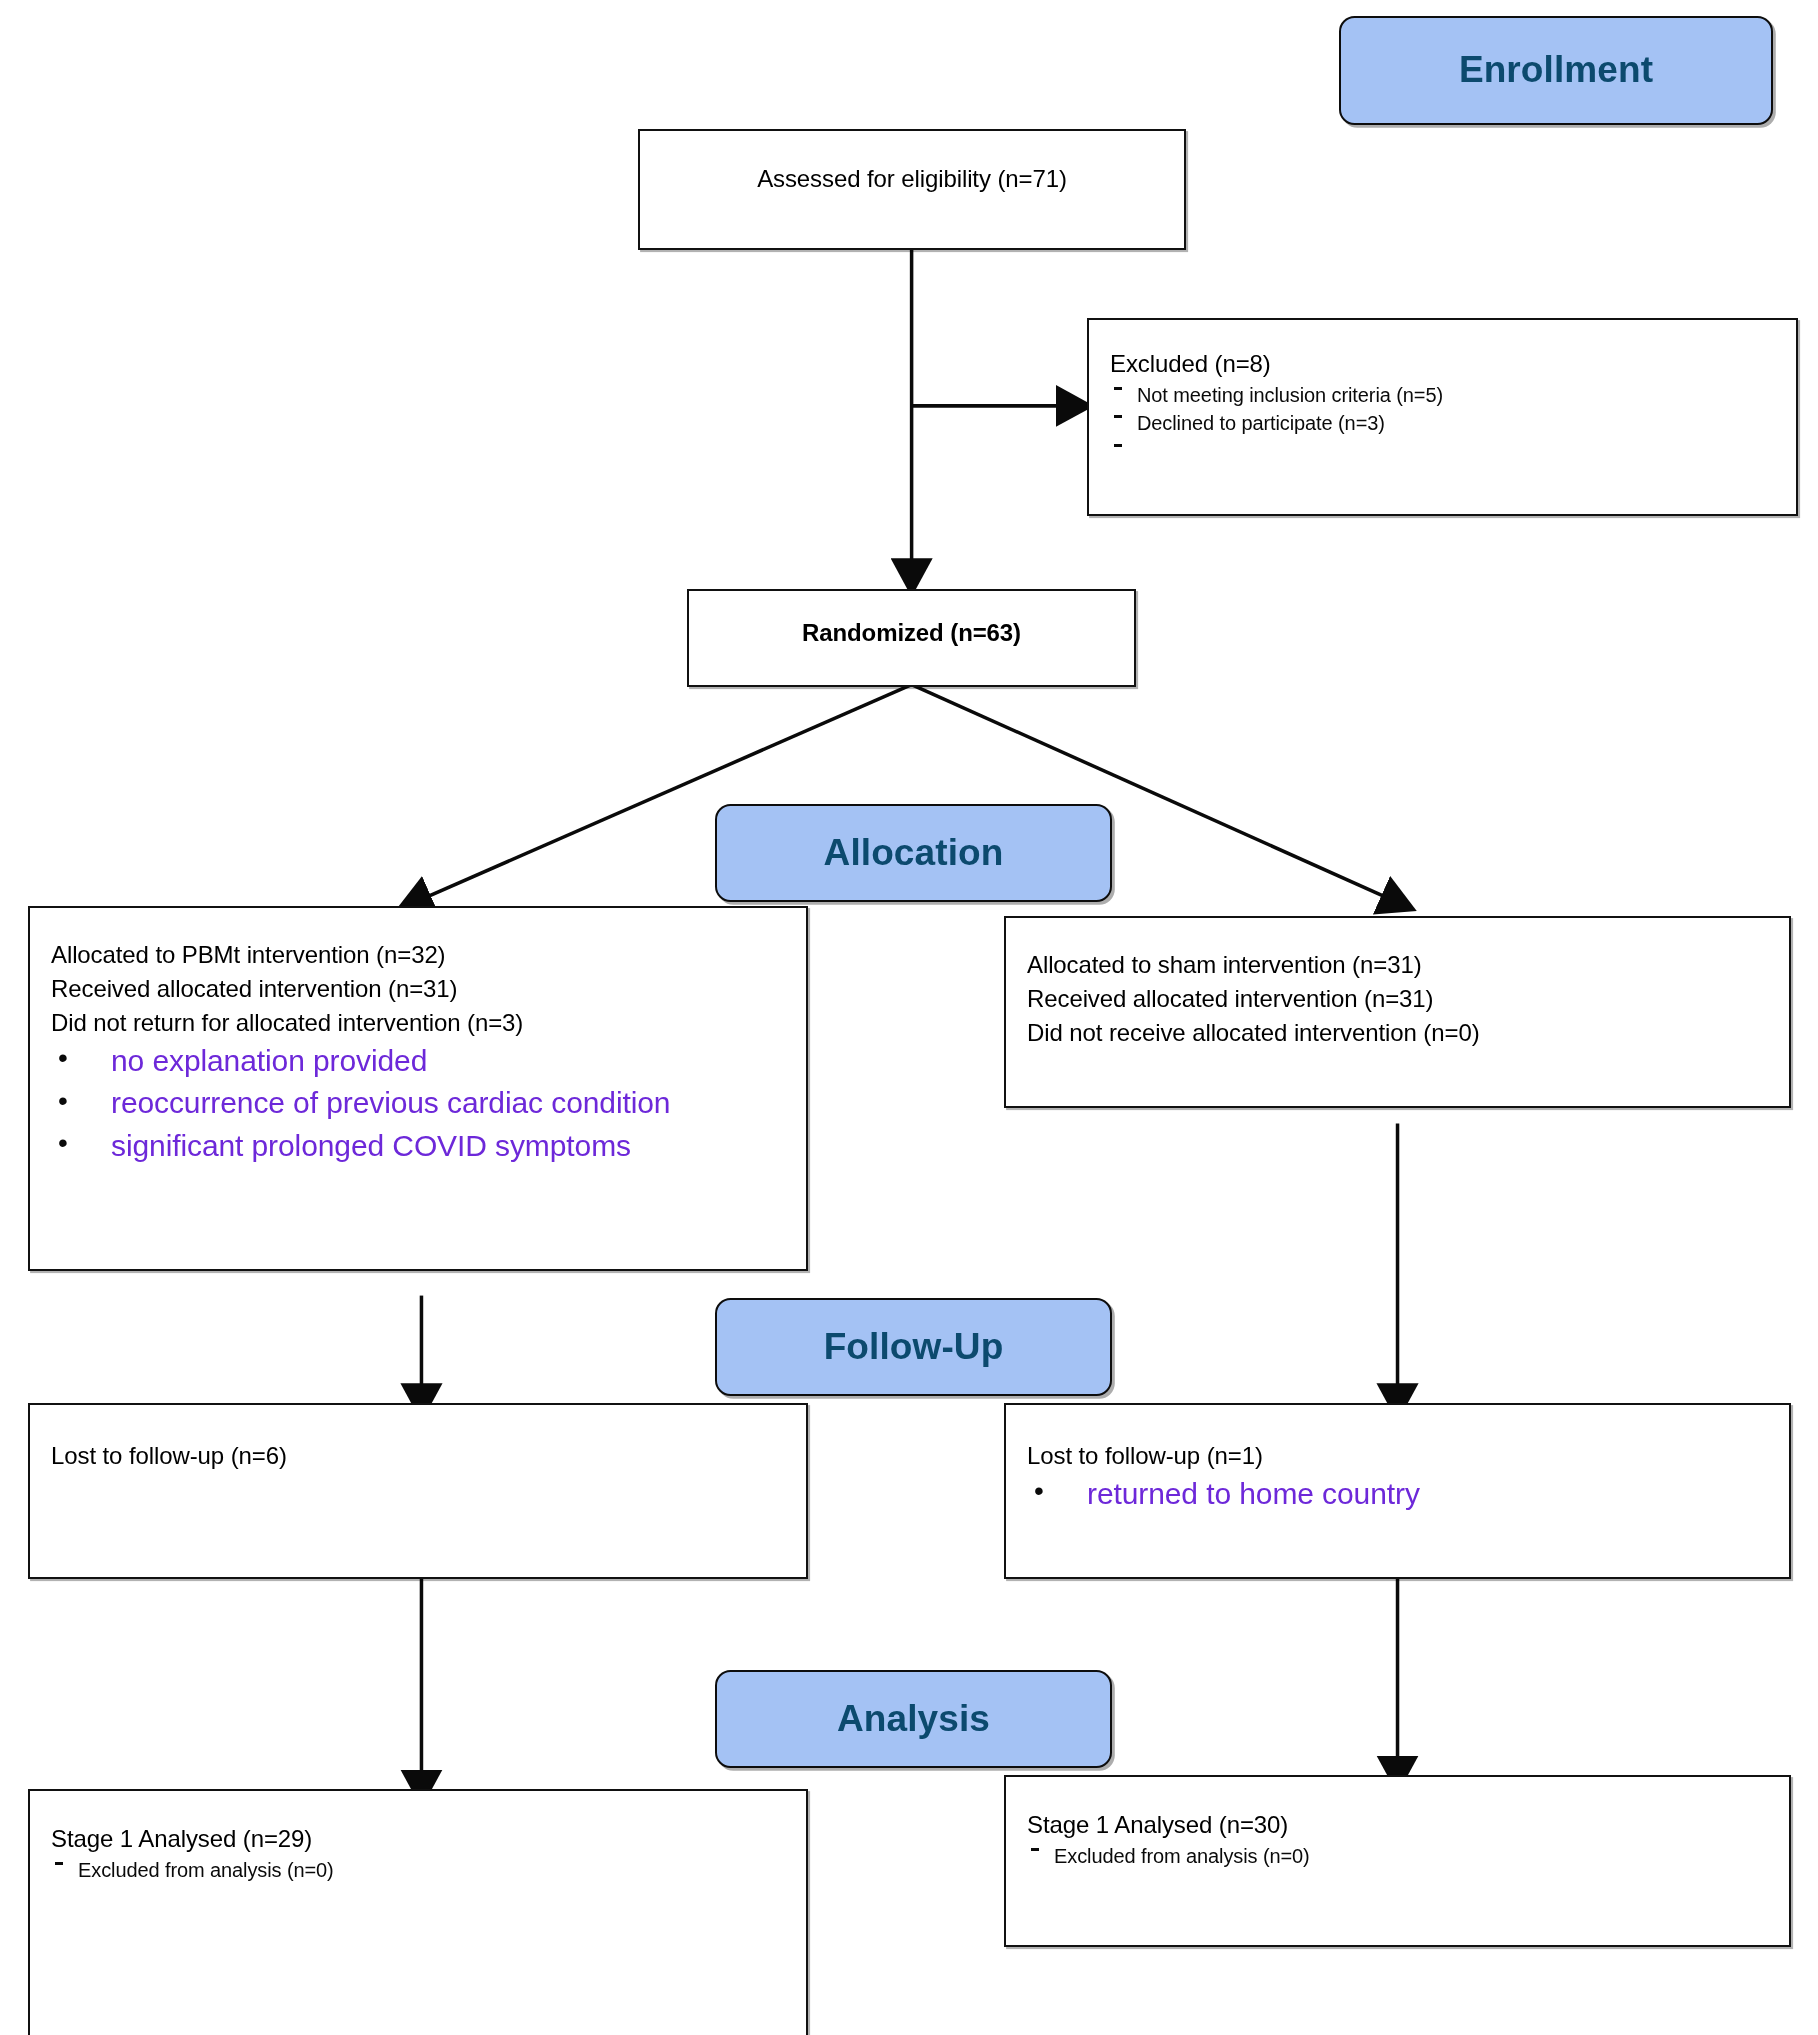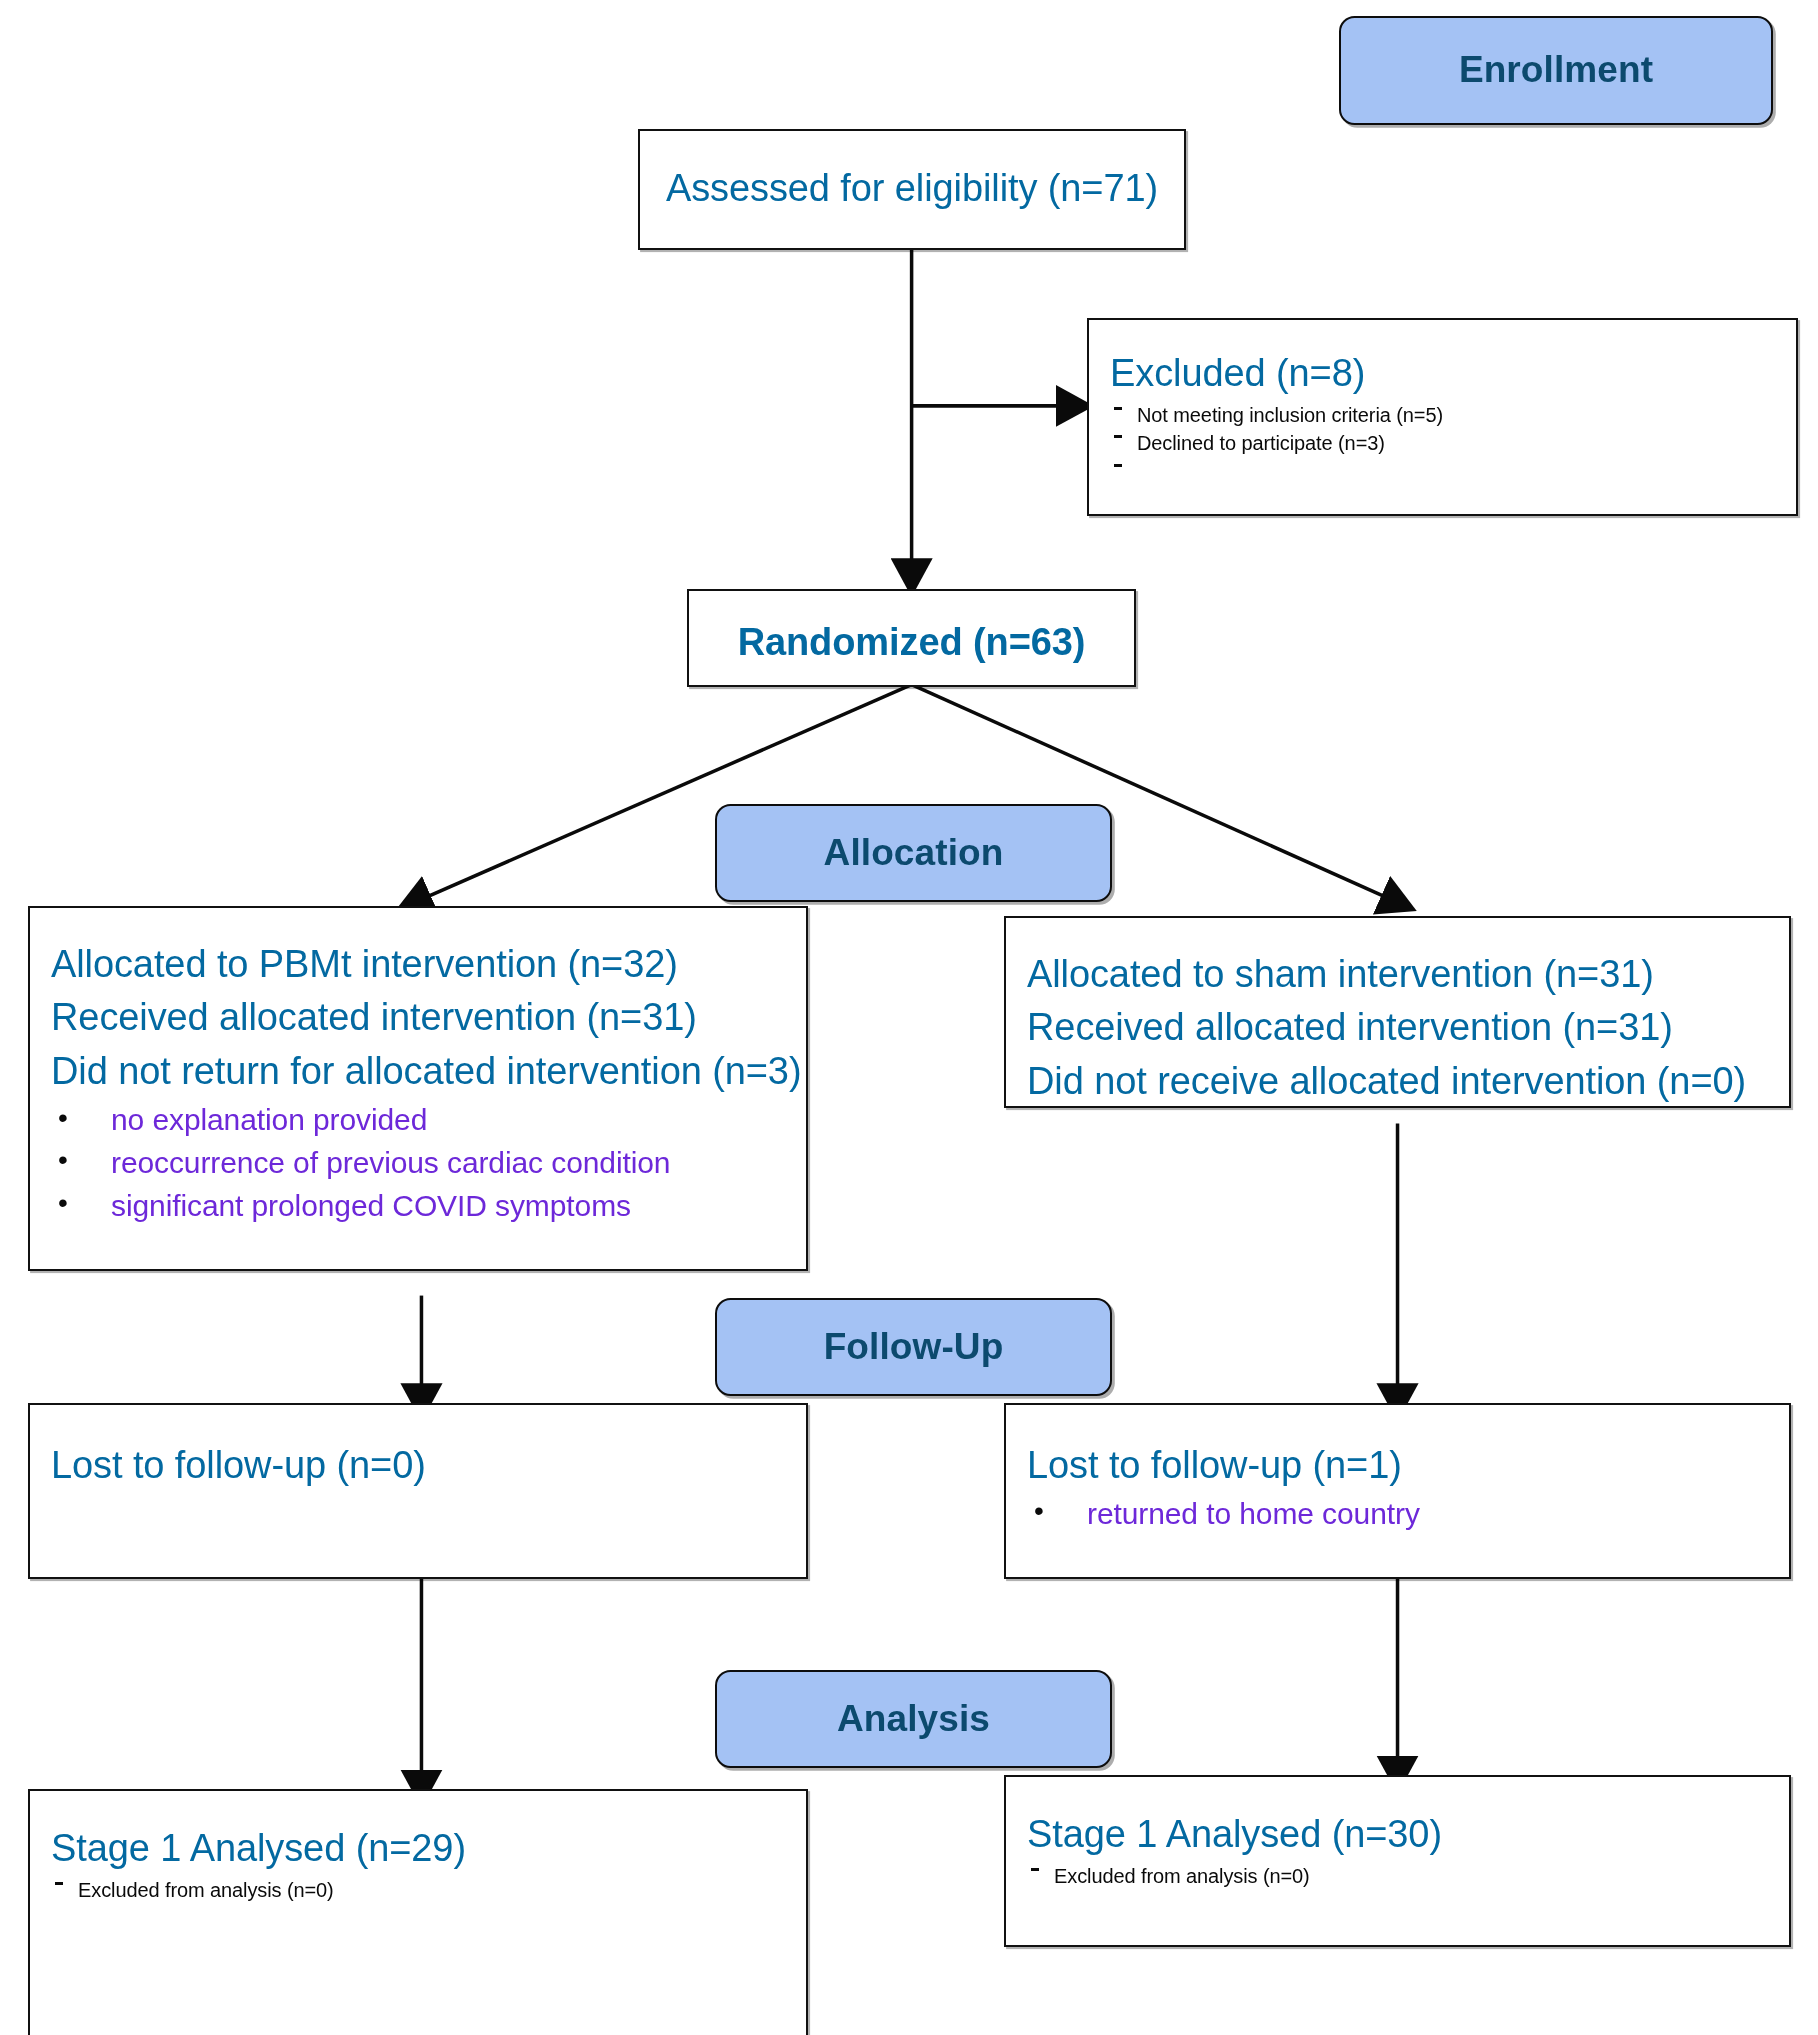--- a/index.html
+++ b/index.html
@@ -41,23 +41,23 @@
     left: 21px;
     right: 12.6px;
     top: 32px;
   }
   .fbox.center .inner {
     left: 0;
     right: 0;
     text-align: center;
   }
   .line {
-    font-size: 38px;
-    line-height: 1.42;
-    color: #0369a1;
+    font-size: 24px;
+    line-height: 1.42;
+    color: #000000;
     white-space: nowrap;
     letter-spacing: -0.1px;
   }
 
   
   .tickline {
     position: relative;
     padding-left: 27px;
     font-size: 20px;
     line-height: 1.42;
@@ -192,21 +192,21 @@
       <div class="line">Did not receive allocated intervention (n=0)</div>
     </div>
   </div>
 
   <div class="badge" style="left:715px; top:1298px; width:397px; height:98px;">
     <span>Follow-Up</span>
   </div>
 
   <div class="fbox" style="left:28px; top:1403px; width:780px; height:176px;">
     <div class="inner" style="top:34px;">
-      <div class="line">Lost to follow-up (n=0)</div>
+      <div class="line">Lost to follow-up (n=6)</div>
     </div>
   </div>
 
   <div class="fbox" style="left:1004px; top:1403px; width:787px; height:176px;padding-left:33px;">
     <div class="inner" style="top:34px;">
       <div class="line">Lost to follow-up (n=1)</div>
       <div class="bulletline">returned to home country</div>
     </div>
   </div>
 

